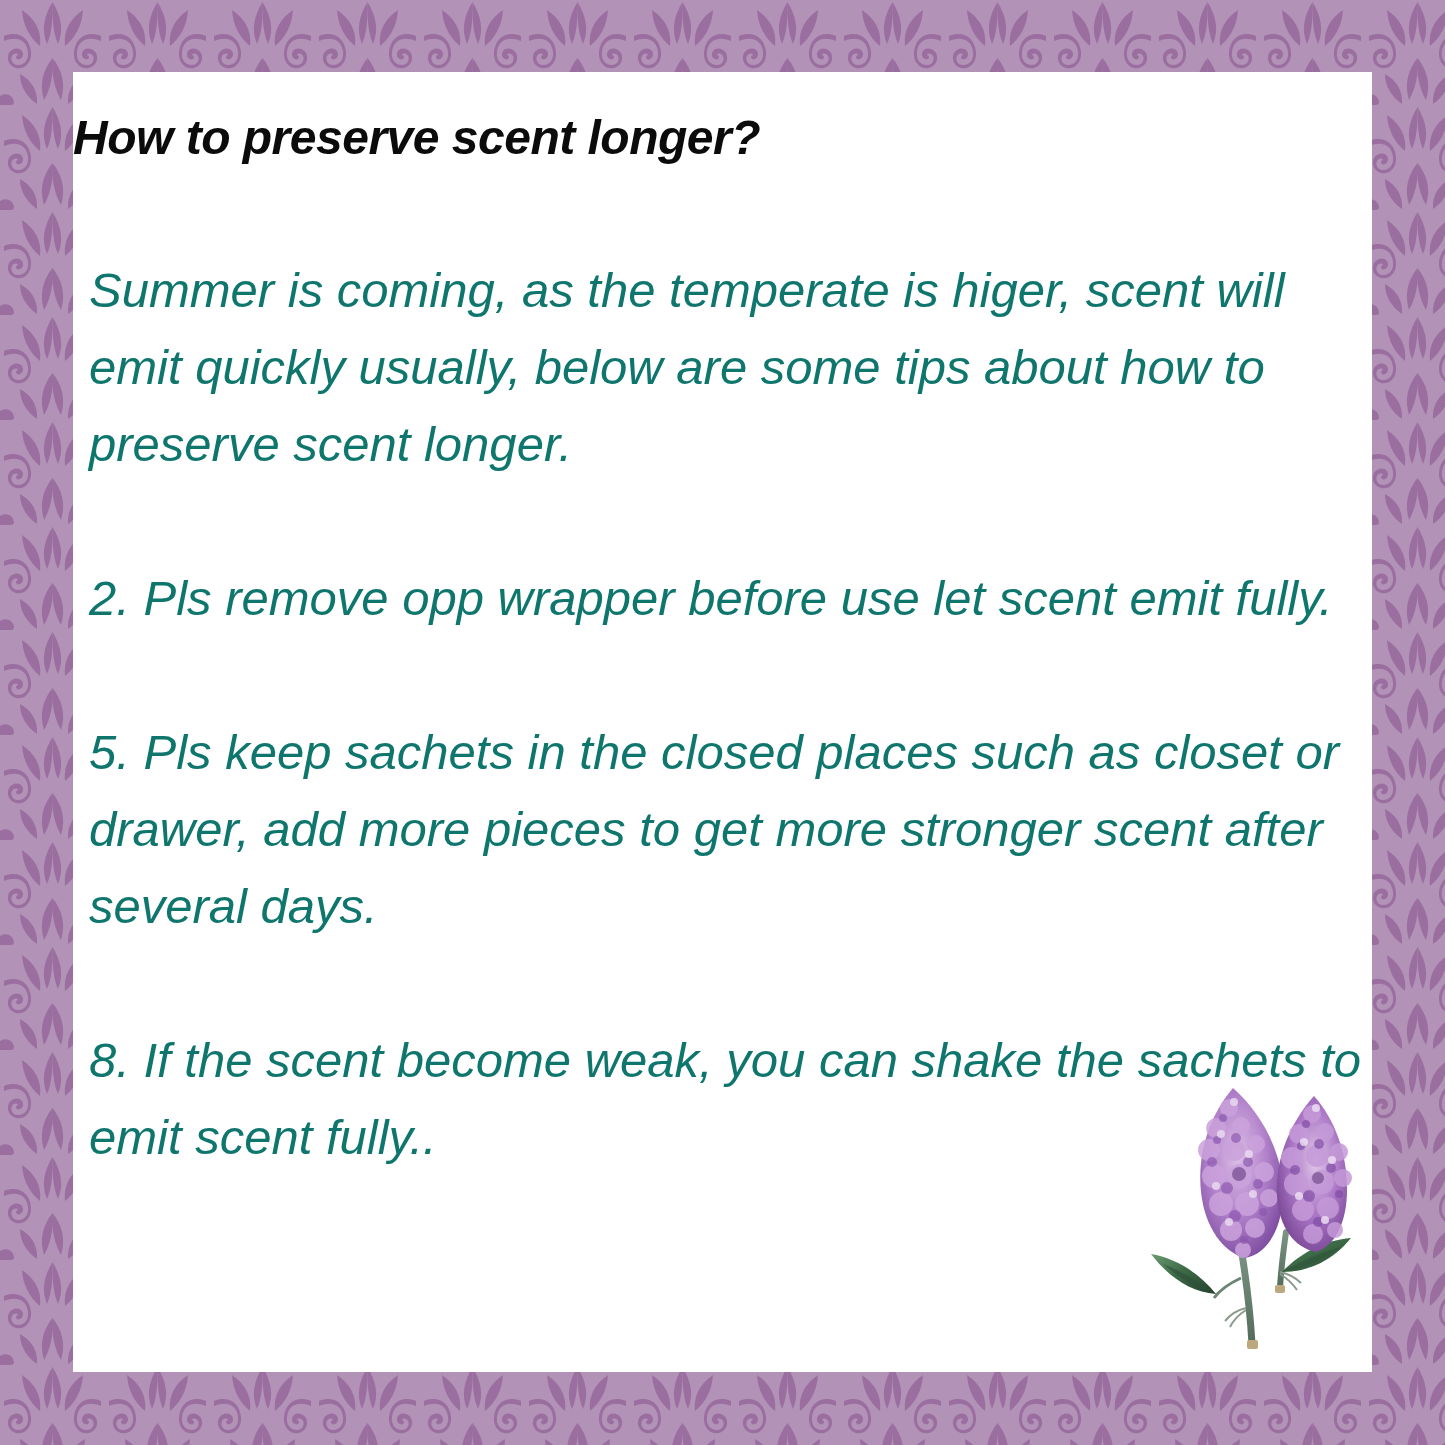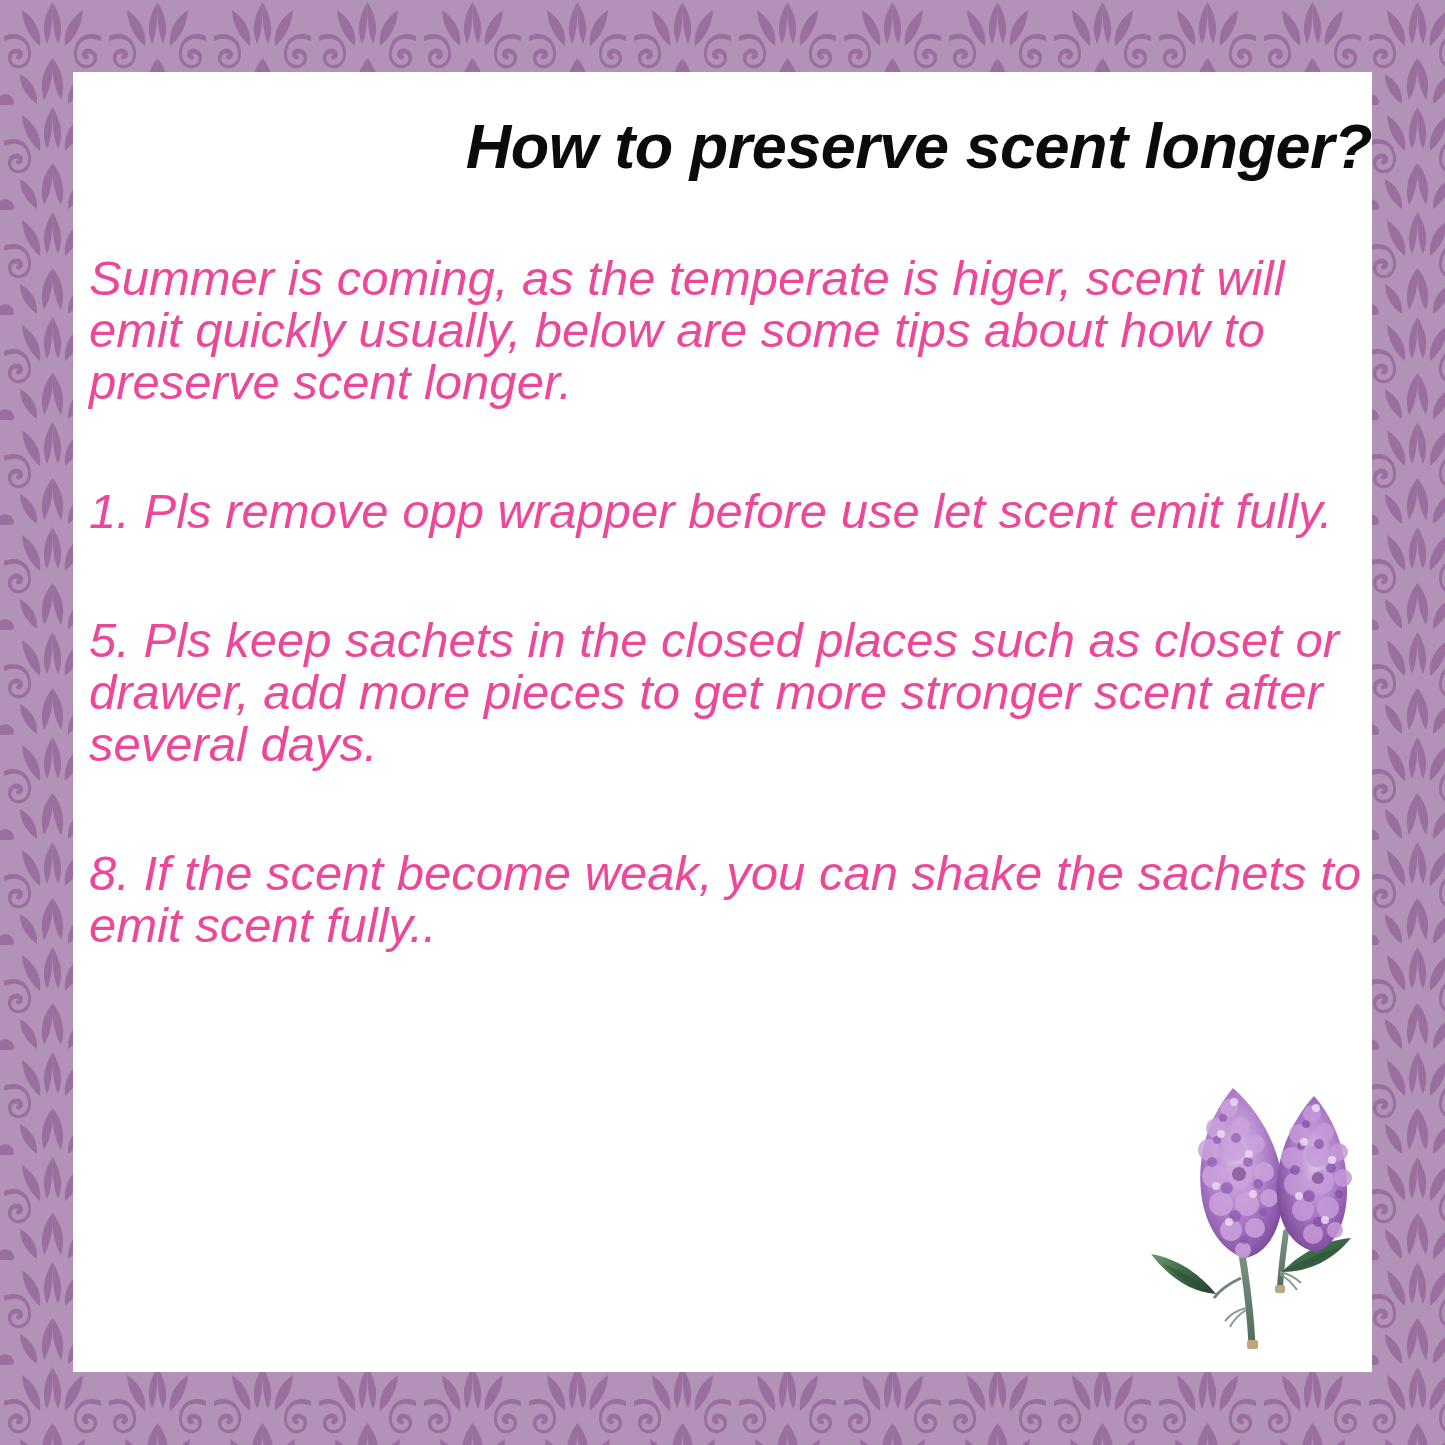--- a/index.html
+++ b/index.html
@@ -48,39 +48,39 @@
     width: 1299px;
     height: 1300px;
   }
 
   
   .doc-title {
     position: absolute;
     left: 0;
     top: 38px;
     width: 1299px;
-    text-align: right;
-    font-size: 63px;
+    text-align: left;
+    font-size: 48px;
     font-weight: bold;
     font-style: italic;
     color: #0b0b0b;
     letter-spacing: -0.5px;
     white-space: nowrap;
   }
 
   
   .body-block {
     position: absolute;
     left: 16px;
     top: 180px;
     width: 1290px;
     font-size: 49px;
     font-style: italic;
-    line-height: 52px;
-    color: #ec4899;
+    line-height: 77px;
+    color: #0f766e;
   }
   .para {
     margin: 0 0 77px 0;
     white-space: pre-wrap;
   }
   .para:last-child { margin-bottom: 0; }
 
   
   .lilac {
     position: absolute;
@@ -131,21 +131,21 @@
     </svg>
   </div>
 
   <div class="card">
     <div class="card-inner">
 
       <div class="doc-title">How to preserve scent longer?</div>
 
       <div class="body-block">
         <p class="para">Summer is coming, as the temperate is higer, scent will emit quickly usually, below are some tips about how to preserve scent longer.</p>
-        <p class="para">1. Pls remove opp wrapper before use let scent emit fully.</p>
+        <p class="para">2. Pls remove opp wrapper before use let scent emit fully.</p>
         <p class="para">5. Pls keep sachets in the closed places such as closet or drawer, add more pieces to get more stronger scent after several days.</p>
         <p class="para">8. If the scent become weak, you can shake the sachets to emit scent fully..</p>
       </div>
 
       <div class="lilac">
         <svg viewBox="0 0 280 290" aria-hidden="true">
           <defs>
             <radialGradient id="clusterA" cx="45%" cy="40%" r="65%">
               <stop offset="0%" stop-color="#dcc0e6"></stop>
               <stop offset="55%" stop-color="#b07fc9"></stop>

